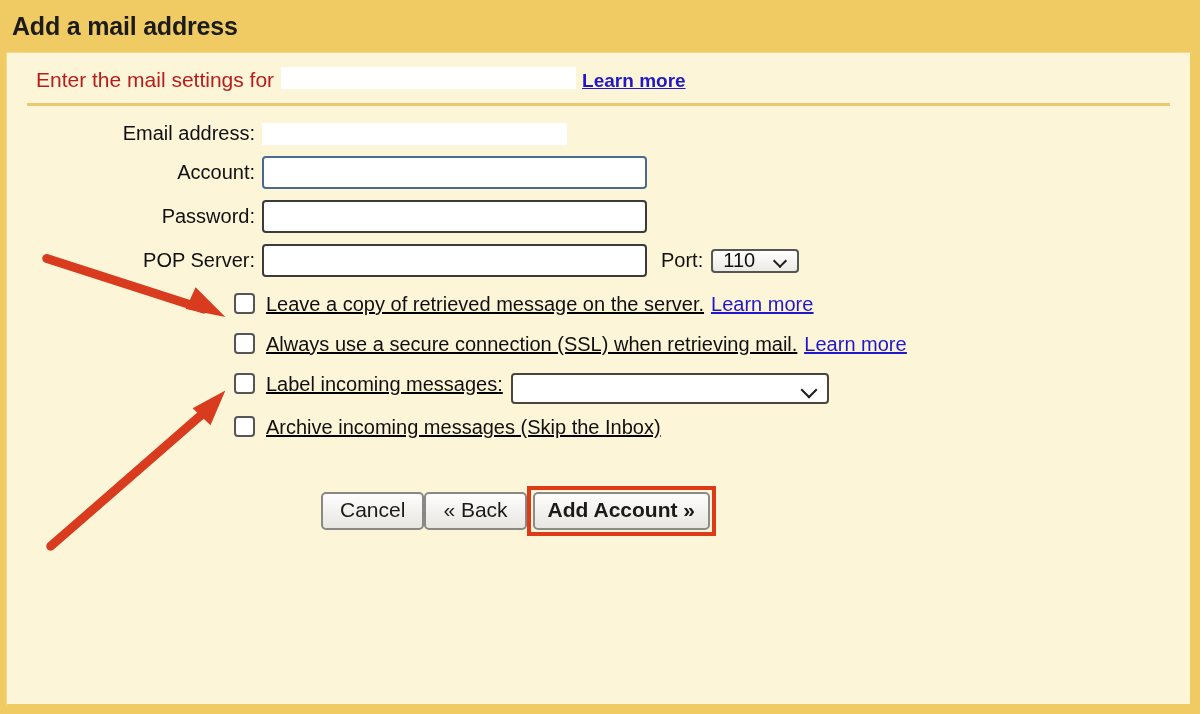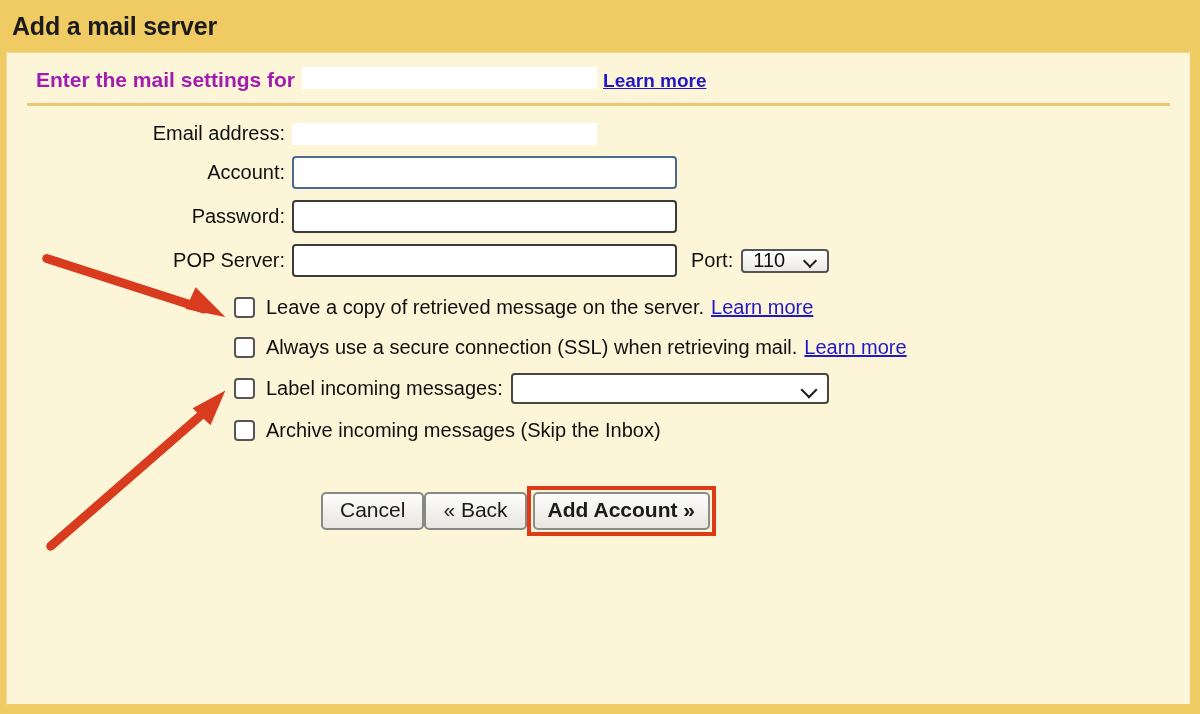--- a/index.html
+++ b/index.html
@@ -53,22 +53,22 @@
   }
 
   
   .section-head {
     display: flex;
     align-items: baseline;
     padding: 12px 0 0 29px;
   }
   .section-title {
     font-size: 21px;
-    font-weight: bold;
-    color: #a21caf;
+    font-weight: normal;
+    color: #b91c1c;
     white-space: nowrap;
   }
   .redact-inline {
     display: inline-block;
     width: 295px;
     height: 22px;
     background: #ffffff;
     margin: 0 6px 0 7px;
     position: relative;
     top: 2px;
@@ -98,21 +98,20 @@
     margin-bottom: 11px;
   }
   .row-label {
     width: 255px;
     text-align: right;
     font-size: 20px;
     color: #101010;
     padding-right: 7px;
     box-sizing: border-box;
     white-space: nowrap;
-    margin-left: 30px;
   }
   .redact-field {
     width: 305px;
     height: 22px;
     background: #ffffff;
   }
   .textbox {
     width: 385px;
     height: 33px;
     background: #ffffff;
@@ -147,23 +146,24 @@
     cursor: pointer;
   }
 
   
   .checks {
     padding-left: 227px;
     margin-top: 16px;
   }
   .check-row {
     display: flex;
-    align-items: center;
+    align-items: flex-start;
     margin-bottom: 12px;
     min-height: 28px;
+    text-decoration: underline;
   }
   .checkbox {
     width: 21px;
     height: 21px;
     background: #ffffff;
     border: 2px solid #555555;
     border-radius: 4px;
     box-sizing: border-box;
     flex: 0 0 auto;
     cursor: pointer;
@@ -259,21 +259,21 @@
     top: 0;
     width: 100%;
     height: 100%;
     pointer-events: none;
   }
 </style>
 </head>
 <body>
 
 <div class="titlebar">
-  <div class="titlebar-text">Add a mail server</div>
+  <div class="titlebar-text">Add a mail address</div>
 </div>
 
 <div class="panel">
   <div class="panel-inner">
 
     <div class="section-head">
       <span class="section-title">Enter the mail settings for</span>
       <span class="redact-inline"></span>
       <span class="learn-more">Learn more</span>
     </div>

